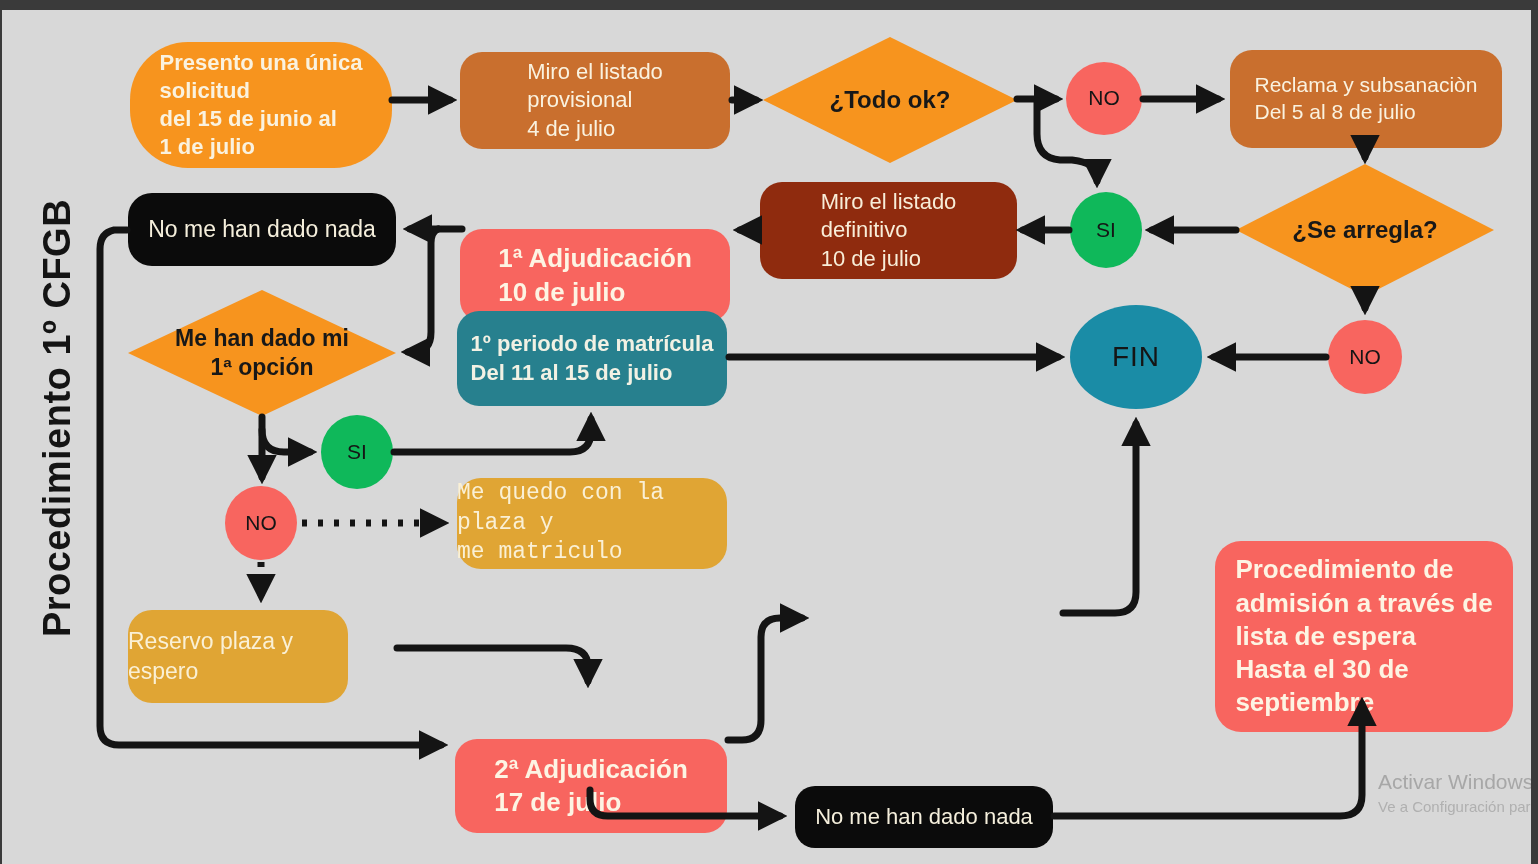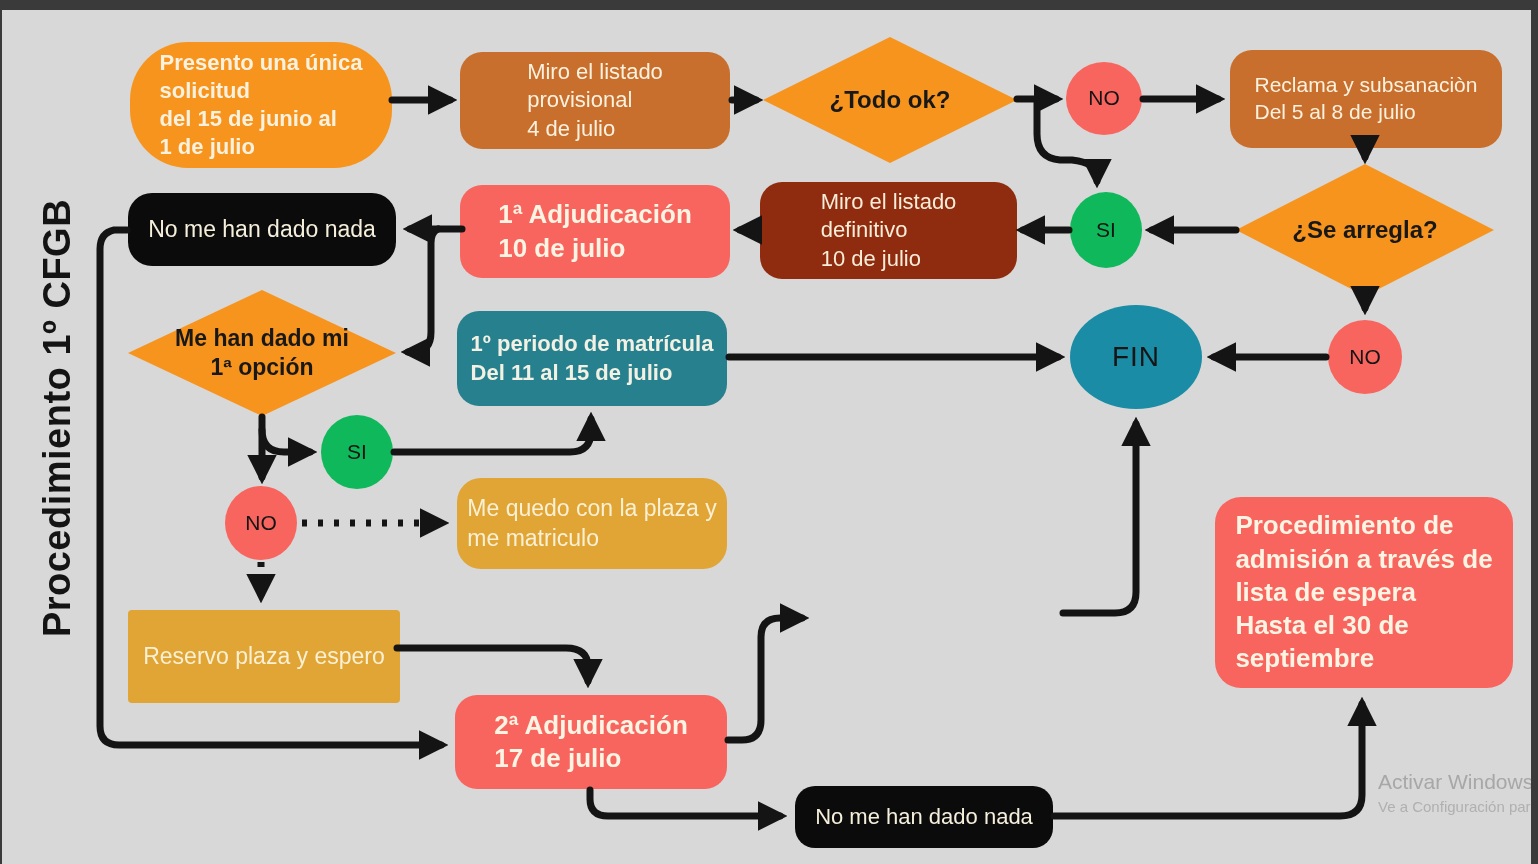--- a/index.html
+++ b/index.html
@@ -13,21 +13,21 @@
   .frame-left{left:0;top:0;width:2px;height:864px;}
 
   .node{
     position:absolute;display:flex;align-items:center;justify-content:center;
     text-align:left;white-space:pre-line;box-sizing:border-box;z-index:1;
     line-height:1.28;
   }
   .c-orange{background:#F7941E;color:#FAF2DF;font-weight:700;}
   .c-brown{background:#C96F2E;color:#FAF2DF;}
   .c-maroon{background:#8F2B0E;color:#F8EDD8;}
-  .c-red{background:#F8655F;color:#FDF4E3;}
+  .c-red{background:#F8655F;color:#FDF4E3;margin-top:44px;}
   .bold{font-weight:700;}
   .c-teal{background:#27808E;color:#F2F1E4;font-weight:700;}
   .c-fin{background:#1A8CA6;color:#FDFDF5;font-weight:700;letter-spacing:1px;}
   .c-yellow{background:#E0A534;color:#FAF0D5;}
   .c-black{background:#0B0B0B;color:#F5EFDC;}
   .circle{border-radius:50%;color:#151515;font-weight:400;}
 
   .diamond-label{
     position:absolute;transform:translate(-50%,-50%);text-align:center;
     font-weight:700;color:#181818;white-space:pre-line;z-index:10;line-height:1.25;
@@ -71,24 +71,24 @@
 10 de julio</div>
 
   <div class="node c-red bold" style="left:460px;top:185px;width:270px;height:93px;border-radius:22px;font-size:26px;">1ª Adjudicación
 10 de julio</div>
 
   <div class="node c-black" style="left:128px;top:193px;width:268px;height:73px;border-radius:24px;font-size:23px;">No me han dado nada</div>
 
   <div class="node c-teal" style="left:457px;top:311px;width:270px;height:95px;border-radius:22px;font-size:22px;">1º periodo de matrícula
 Del 11 al 15 de julio</div>
 
-  <div class="node c-yellow" style="left:457px;top:478px;width:270px;height:91px;border-radius:24px;font-size:23px;">Me quedo con la plaza y
+  <div class="node c-yellow" style="left:457px;top:478px;width:270px;height:91px;border-radius:24px;font-size:23px;font-family:Liberation Mono, monospace;">Me quedo con la plaza y
 me matriculo</div>
 
-  <div class="node c-yellow" style="left:128px;top:610px;width:272px;height:93px;border-radius:4px;font-size:23px;">Reservo plaza y espero</div>
+  <div class="node c-yellow" style="left:128px;top:610px;width:220px;height:93px;border-radius:24px;font-size:23px;">Reservo plaza y espero</div>
 
   <div class="node c-red bold" style="left:455px;top:695px;width:272px;height:94px;border-radius:22px;font-size:26px;">2ª Adjudicación
 17 de julio</div>
 
 
   <div class="node c-black" style="left:795px;top:786px;width:258px;height:62px;border-radius:20px;font-size:22px;">No me han dado nada</div>
 
   <div class="node c-red bold" style="left:1215px;top:497px;width:298px;height:191px;border-radius:26px;font-size:26px;">Procedimiento de
 admisión a través de
 lista de espera

